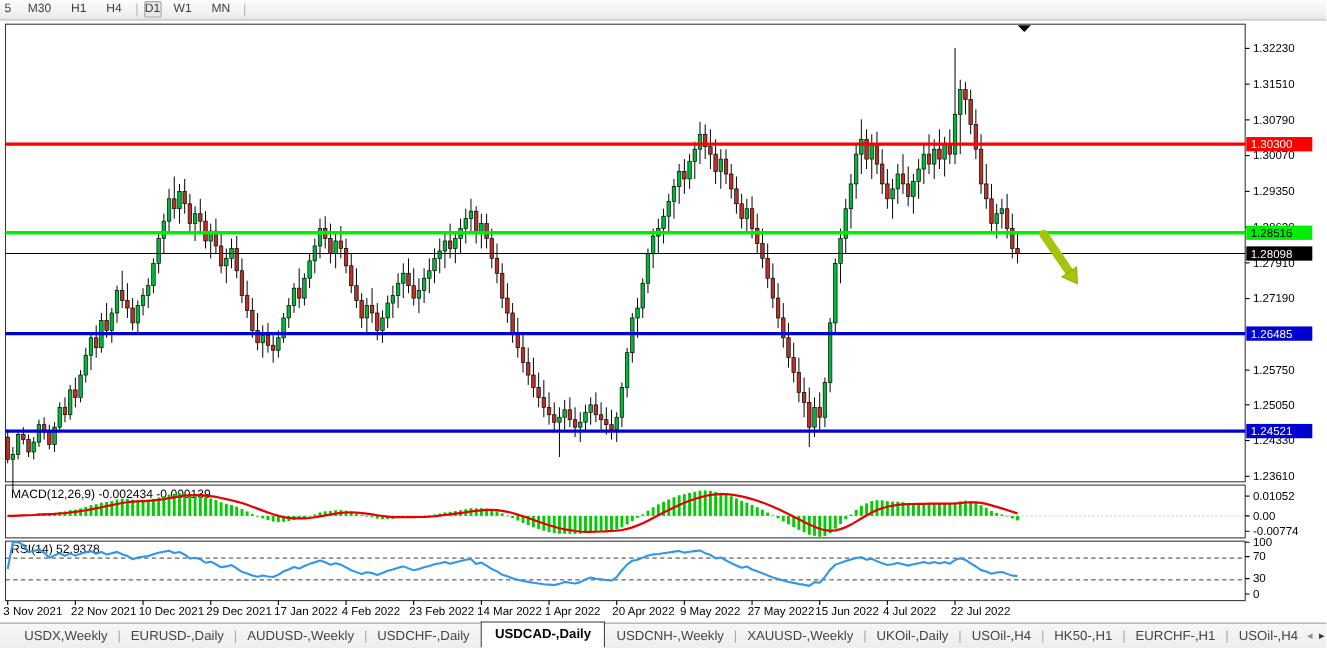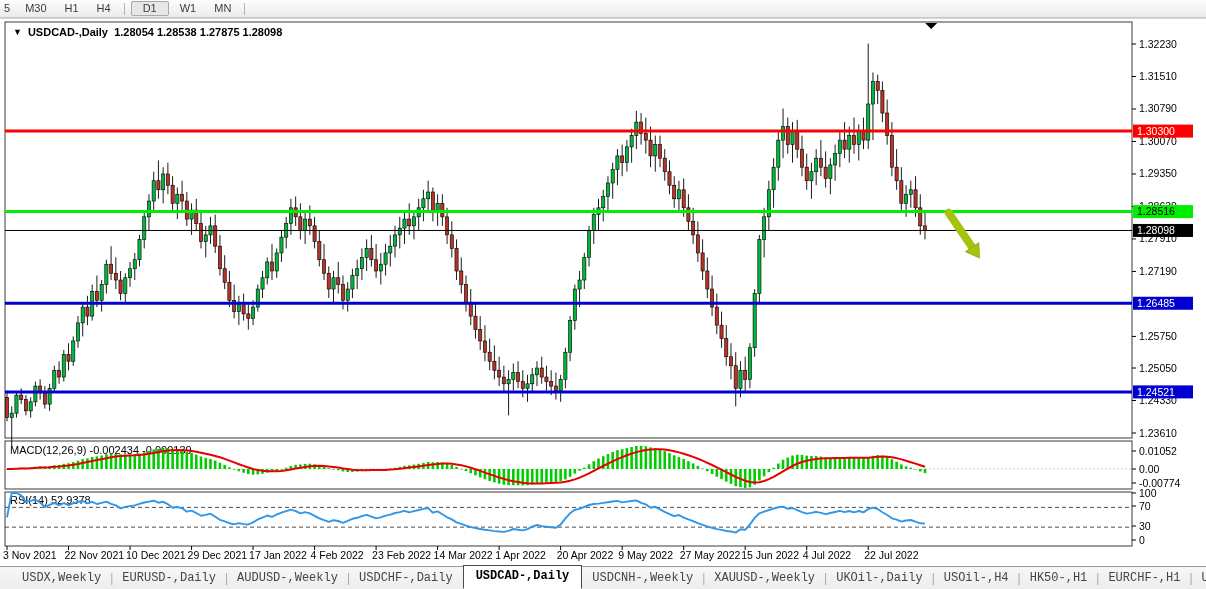--- a/index.html
+++ b/index.html
@@ -5,36 +5,36 @@
   html,body{margin:0;padding:0;background:#fff;}
   .page{position:relative;width:1206px;height:589px;overflow:hidden;
         font-family:"Liberation Sans",sans-serif;background:#fff;}
   
   .toolbar{position:absolute;left:0;top:0;width:1206px;height:17px;z-index:3;
            background:linear-gradient(#fdfdfd,#ebebeb);border-bottom:1px solid #c6c6c6;
            display:flex;align-items:center;font-size:11px;color:#3c3c3c;}
   .tf-btn{padding:1px 9px;line-height:13px;}
   .tf-btn.first{padding-left:4px;padding-right:6px;}
   .tf-btn.active{background:#e7e7e7;border:1px solid #a8a8a8;border-radius:2px;
-                 padding:0 11px;margin:12px 2px;}
+                 padding:0 0;margin:12px 2px;}
   .tf-divider{width:1px;height:12px;background:#b5b5b5;margin:0 4px;}
   
   .overlay-label{position:absolute;z-index:1;font-size:11px;color:#000;white-space:nowrap;}
   #chart-title{left:13px;top:26px;font-weight:bold;}
   #chart-title .tri{font-size:9px;margin-right:6px;position:relative;top:-1px;}
   #macd-label{left:10px;top:444px;}
   #rsi-label{left:10px;top:494px;}
   
   #chart-svg{position:absolute;left:0;top:0;z-index:2;pointer-events:none;}
   
   .tabsbar{position:absolute;left:0;top:566px;width:1206px;height:23px;z-index:3;
            background:linear-gradient(#f7f7f7,#ededed);border-top:1px solid #9a9a9a;
            display:flex;align-items:flex-end;font-size:12px;color:#444;
            box-sizing:border-box;padding-left:14px;}
-  .tab{padding:3px 8px 4px;white-space:nowrap;font-family:Liberation Mono, monospace;}
+  .tab{padding:3px 8px 4px;white-space:nowrap;}
   .tab.active{background:#fff;border:1px solid #4a4a4a;border-bottom:1px solid #fff;
               font-weight:bold;color:#000;padding:3px 12px 5px;margin:0 2px;}
   .tab-sep{color:#a9a9a9;padding:3px 1px 4px;}
   .tab-arrows{margin-left:auto;margin-right:10px;align-self:center;font-size:10px;
               letter-spacing:6px;color:#333;}
   .tab-arrows .dim{color:#8b8b8b;}
 </style>
 </head>
 <body>
 
@@ -45,23 +45,20 @@
       <span class="tf-btn">M30</span>
       <span class="tf-btn">H1</span>
       <span class="tf-btn">H4</span>
       <span class="tf-divider"></span>
       <span class="tf-btn active">D1</span>
       <span class="tf-btn">W1</span>
       <span class="tf-btn">MN</span>
       <span class="tf-divider"></span>
     </div>
 
-  <div class="overlay-label" id="chart-title">
-    <span class="tri">▼</span><span>USDCAD-,Daily</span>&nbsp;&nbsp;<span>1.28054 1.28538 1.27875 1.28098</span>
-  </div>
   <div class="overlay-label" id="macd-label">
     <span>MACD(12,26,9)</span>&nbsp;<span>-0.002434 -0.000139</span>
   </div>
   <div class="overlay-label" id="rsi-label">
     <span>RSI(14)</span>&nbsp;<span>52.9378</span>
   </div>
 
   <svg id="chart-svg" width="1206" height="566">
       <line x1="0" y1="18.5" x2="1206" y2="18.5" stroke="#d9d9d9" stroke-width="1"></line>
       <g>

